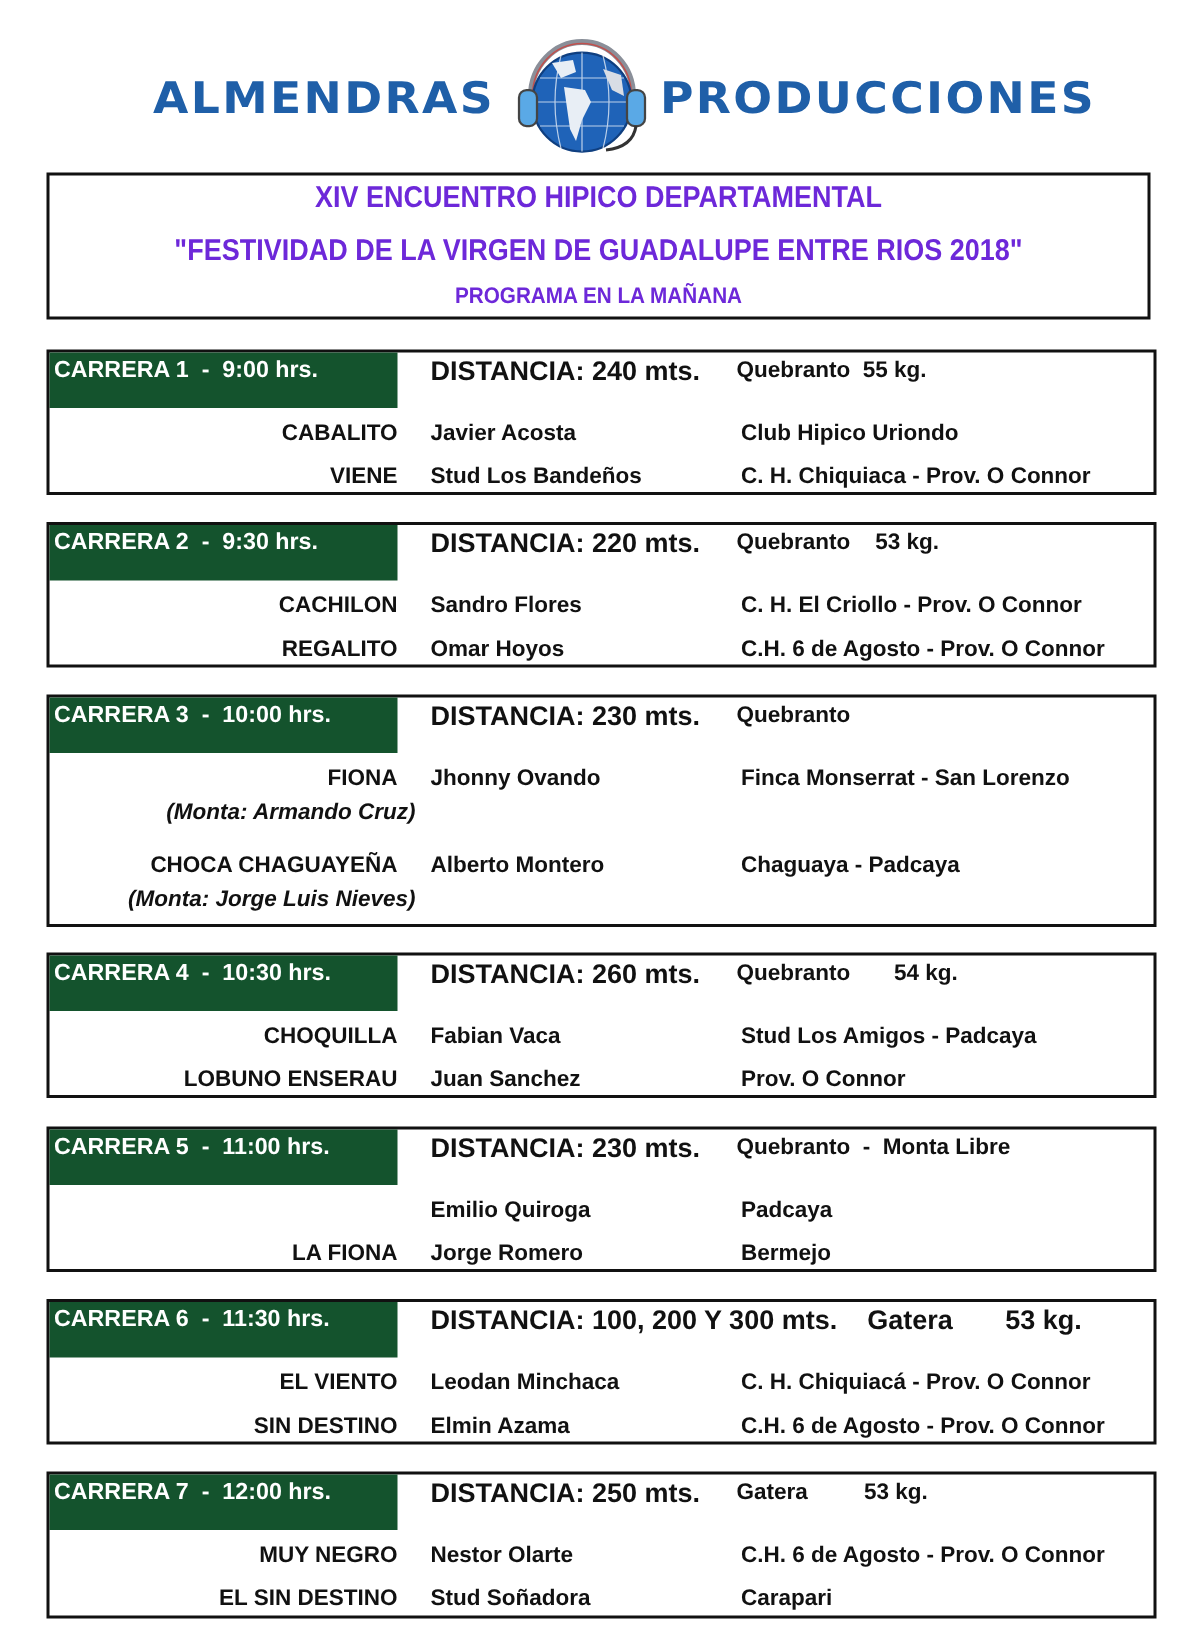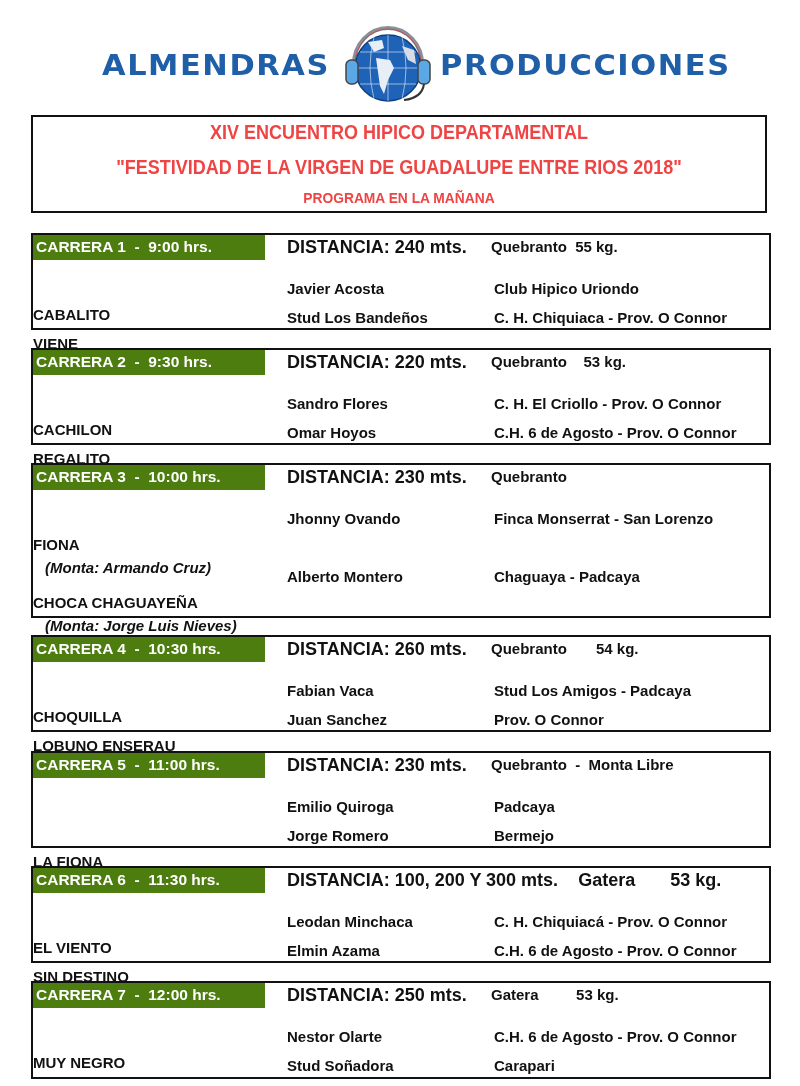--- a/index.html
+++ b/index.html
@@ -8,36 +8,36 @@
   .logo { position:absolute; left:0; top:18px; width:741px; height:90px; }
   .logo-text { position:absolute; top:30px; font-family:"DejaVu Sans", sans-serif;
                font-weight:bold; font-size:29px; color:#1f5fa8; letter-spacing:1.5px;
                transform:scaleX(1.05); transform-origin:left; }
   .logo-left { left:102px; }
   .logo-right { left:440px; }
   .globe { position:absolute; left:338px; top:2px; width:100px; height:86px; }
 
   .title-box { position:absolute; left:31px; top:115px; width:736px; height:98px;
                border:2.5px solid #111; box-sizing:border-box; text-align:center;
-               color:#ef4444; font-weight:bold; }
+               color:#6d28d9; font-weight:bold; }
   .title-box .t1 { position:absolute; left:0; right:0; top:4px; font-size:20px; transform:scaleX(0.9); }
   .title-box .t2 { position:absolute; left:0; right:0; top:39px; font-size:20px; transform:scaleX(0.9); }
   .title-box .t3 { position:absolute; left:0; right:0; top:72px; font-size:15px; transform:scaleX(0.92); }
 
   .race { position:absolute; left:31px; width:740px; border:2.5px solid #111;
           box-sizing:border-box; background:#fff; }
   .race-head { position:relative; height:26px; }
-  .race-label { position:absolute; left:0; top:0; width:232px; height:25px;
-                background:#4d7c0f; color:#fff; font-weight:bold; font-size:15.5px;
+  .race-label { position:absolute; left:0; top:0; width:232px; height:37px;
+                background:#14532d; color:#fff; font-weight:bold; font-size:15.5px;
                 line-height:24px; padding-left:3px; box-sizing:border-box; white-space:pre; }
   .race-dist { position:absolute; left:254px; top:0; line-height:24px; font-weight:bold; font-size:18px; white-space:pre; }
   .race-extra { position:absolute; left:458px; top:0; line-height:24px; font-weight:bold; font-size:15px; white-space:pre; }
   .rows { position:relative; }
   .row { position:relative; height:29px; font-weight:bold; font-size:15px; }
-  .row .horse { position:absolute; left:0; width:232px; text-align:left; top:6px;margin-top:26px; }
+  .row .horse { position:absolute; left:0; width:232px; text-align:right; top:6px; }
   .row .owner { position:absolute; left:254px; top:6px; }
   .row .club { position:absolute; left:461px; top:6px; }
   .row.sub { height:29px; }
   .row.sub .horse { font-style:italic; top:0px;padding-left:12px; }
 </style>
 </head>
 <body>
 
 <div class="logo">
   <span class="logo-text logo-left">ALMENDRAS</span>

